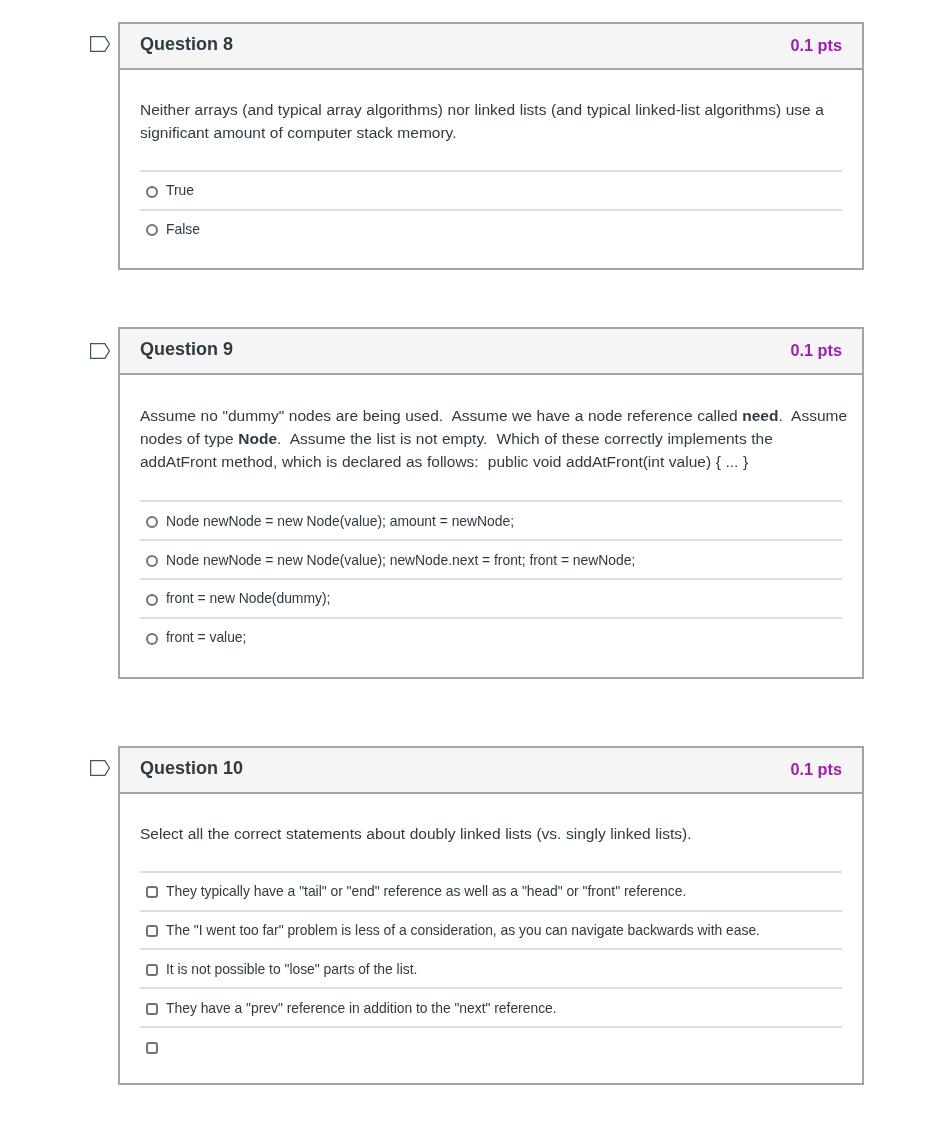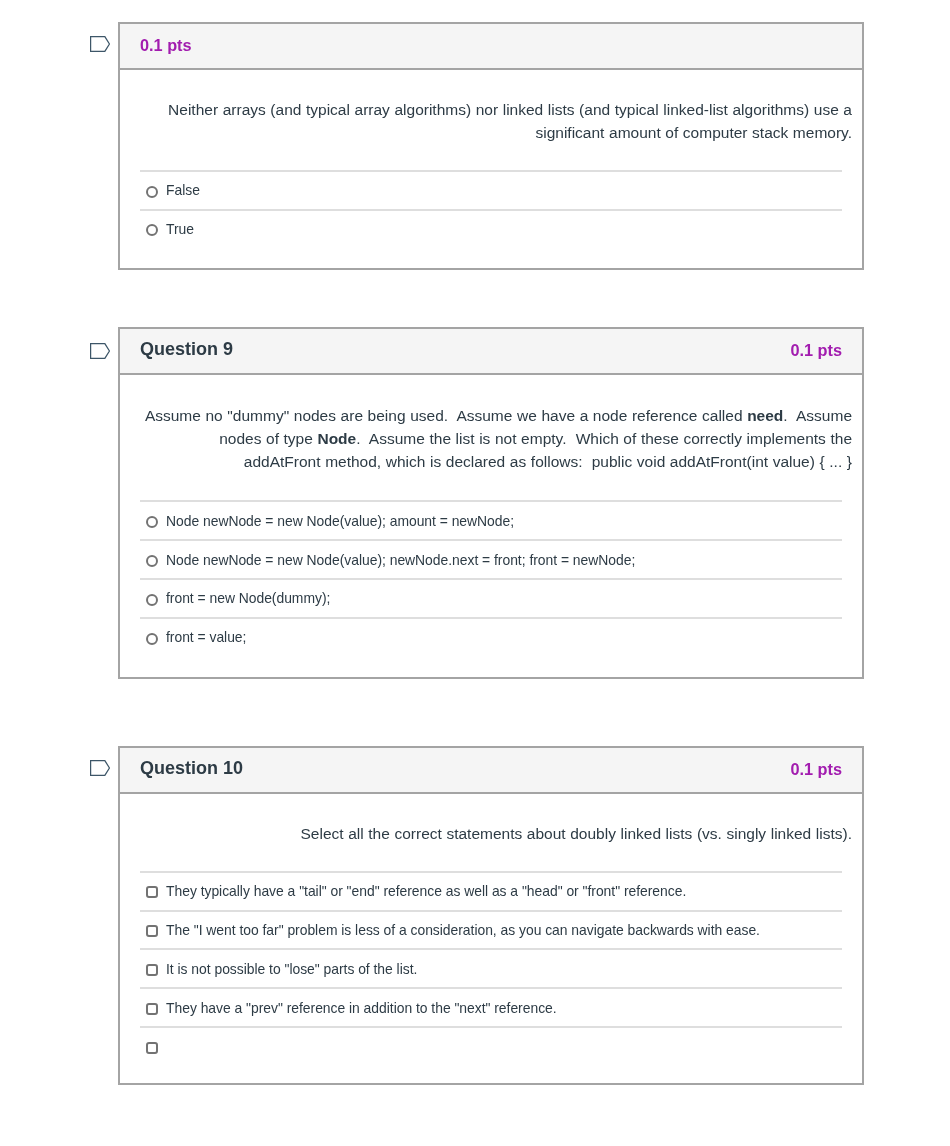--- a/index.html
+++ b/index.html
@@ -5,21 +5,21 @@
 <style>
   html,body{margin:0;padding:0;background:#ffffff;}
   body{font-family:"Liberation Sans",sans-serif;}
   .page{position:relative;width:950px;height:1146px;overflow:hidden;background:#fff;will-change:transform;}
   .qwrap{position:absolute;left:118px;width:746px;box-sizing:border-box;}
   .qbox{border:2px solid #A4A4A4;background:#fff;box-sizing:border-box;}
   .qhead{background:#F5F5F5;border-bottom:2px solid #A4A4A4;height:46px;display:flex;align-items:center;
          padding:0 20px;box-sizing:border-box;}
   .qname{font-size:18px;font-weight:bold;color:#2D3B45;flex:1 1 auto;position:relative;top:-2px;}
   .qpts{font-size:16.3px;font-weight:bold;color:#a21caf;position:relative;top:-1px;}
-  .qbody{padding:0 20px;box-sizing:border-box;text-align:right;}
+  .qbody{padding:0 20px;box-sizing:border-box;}
   .qtext{font-size:15.5px;word-spacing:0.3px;line-height:23px;color:#2D3B45;padding:28.2px 0 25.6px 0;width:712px;}
   .qtext.multiline{padding:29.2px 0 27.2px 0;}
   .ans{border-top:2px solid #DEDEDE;box-sizing:border-box;}
   .ansinner{display:flex;align-items:flex-start;padding:8.4px 14px 8.4px 6px;}
   .radio{width:12px;height:12px;box-sizing:border-box;border:2.5px solid #737373;border-radius:50%;flex:0 0 auto;margin-top:5.4px;}
   .cb{width:12px;height:12px;box-sizing:border-box;border:2.5px solid #737373;border-radius:3px;flex:0 0 auto;margin-top:5.3px;}
   .anstext{font-size:13.9px;letter-spacing:-0.02px;line-height:20px;color:#2D3B45;margin-left:8px;}
   .flagwrap{position:absolute;left:-28px;top:14px;width:20px;height:16px;}
   .endpad{height:21px;}
 </style>
@@ -29,34 +29,35 @@
 <div class="page">
 
   <div class="qwrap" style="top:22px">
     <div class="flagwrap">
       <svg width="20" height="16" viewBox="0 0 20 16" style="display:block">
         <path d="M0.6 0.6 H14.85 L19.45 8 L14.85 15.4 H0.6 Z" fill="none" stroke="#3D5668" stroke-width="1.25"></path>
       </svg>
     </div>
     <div class="qbox">
       <div class="qhead">
+        <span class="qname">Question 8</span>
         <span class="qpts">0.1 pts</span>
       </div>
       <div class="qbody">
         <div class="qtext">Neither arrays (and typical array algorithms) nor linked lists (and typical linked-list algorithms) use a significant amount of computer stack memory.</div>
         <div class="ans">
           <label class="ansinner">
             <span class="radio"></span>
-            <span class="anstext">False</span>
+            <span class="anstext">True</span>
           </label>
         </div>
         <div class="ans">
           <label class="ansinner">
             <span class="radio"></span>
-            <span class="anstext">True</span>
+            <span class="anstext">False</span>
           </label>
         </div>
         <div class="endpad"></div>
       </div>
     </div>
   </div>
 
   <div class="qwrap" style="top:327px">
     <div class="flagwrap" style="top:16px">
       <svg width="20" height="16" viewBox="0 0 20 16" style="display:block">

